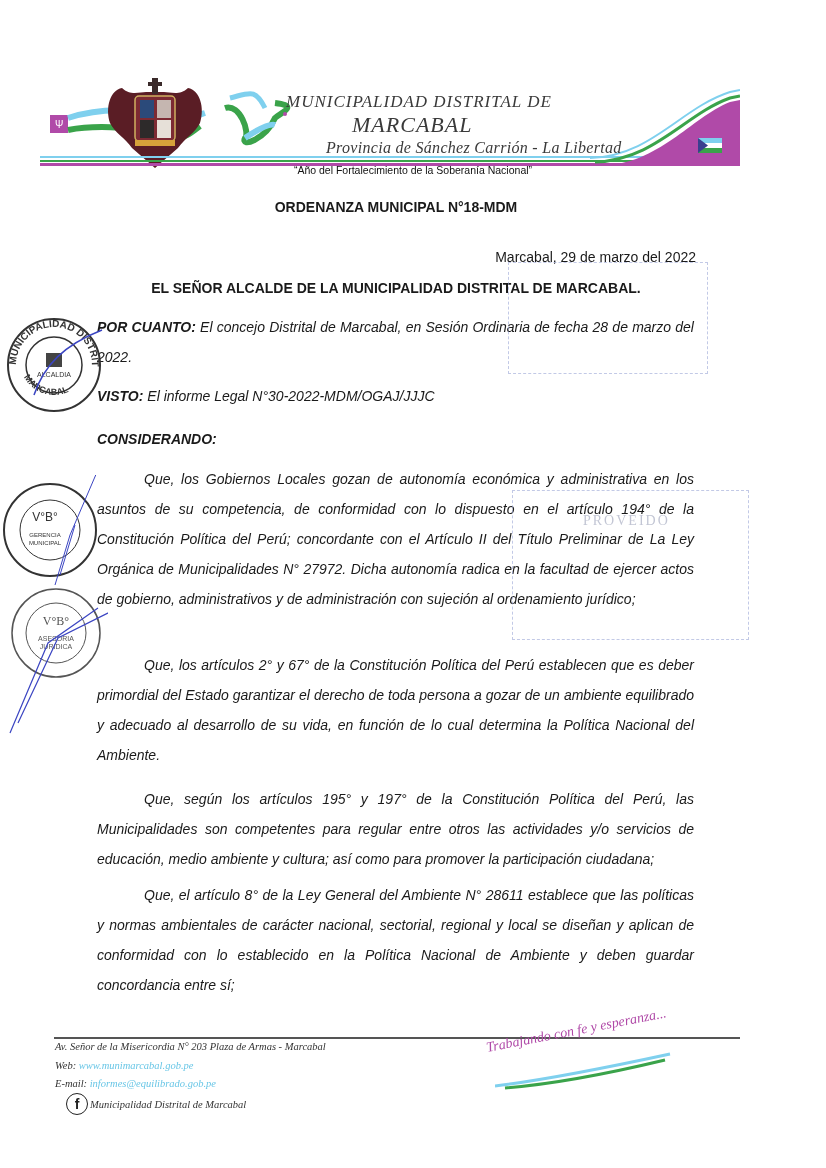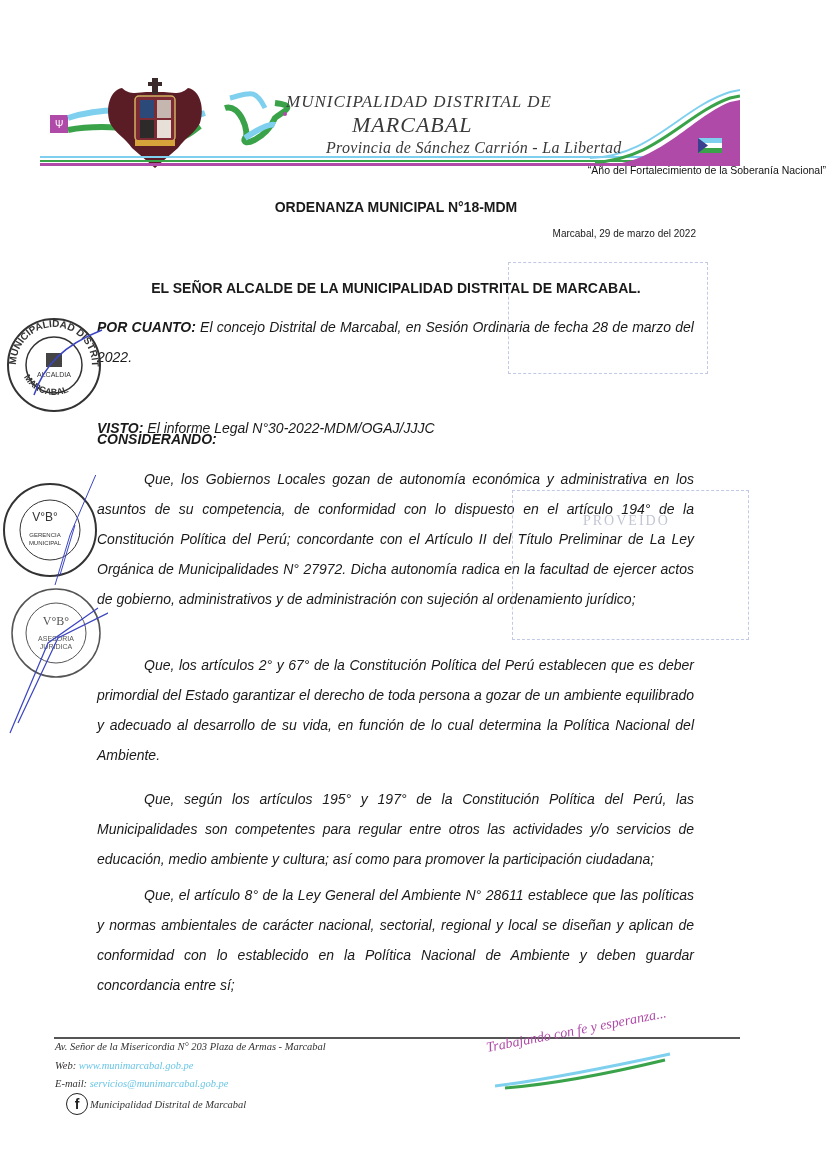--- a/index.html
+++ b/index.html
@@ -7,24 +7,24 @@
          font-family: "Liberation Sans", sans-serif; color: #1a1a1a; }
   .abs { position: absolute; }
 
   
   .hdr-title1 { left: 286px; top: 92px; font-family: "Liberation Serif", serif; font-style: italic;
                 font-size: 17px; letter-spacing: 1px; color: #3a3a3a; white-space: nowrap; }
   .hdr-title2 { left: 352px; top: 112px; font-family: "Liberation Serif", serif; font-style: italic;
                 font-size: 22px; letter-spacing: 1px; color: #3a3a3a; white-space: nowrap; }
   .hdr-sub { left: 326px; top: 139px; font-family: "Liberation Serif", serif; font-style: italic;
              font-size: 16px; color: #3a3a3a; white-space: nowrap; letter-spacing: 0.3px; }
-  .motto { left: 0; width: 826px; top: 164px; text-align: right; font-size: 10.5px; color: #111; }
+  .motto { left: 0; width: 826px; top: 164px; text-align: center; font-size: 10.5px; color: #111; }
 
   .doc-title { left: 0; width: 792px; top: 199px; text-align: center; font-weight: bold; font-size: 14px; }
-  .date-line { right: 130px; top: 228px; font-size: 10px; }
+  .date-line { right: 130px; top: 249px; font-size: 14px; }
   .alcalde { left: 0; width: 792px; top: 280px; text-align: center; font-weight: bold; font-size: 14px; }
 
   .para { left: 97px; width: 597px; font-size: 14px; line-height: 30px; text-align: justify; font-style: italic; }
   .para b { font-weight: bold; }
   .indent { text-indent: 47px; }
 
   
   .footer-line { left: 54px; top: 1037px; width: 686px; height: 2px; background: #555; }
   .ft { left: 55px; font-family: "Liberation Serif", serif; font-style: italic; font-size: 10.5px; color: #333; white-space: nowrap; }
   .ft .cy { color: #69c6e6; }
@@ -89,21 +89,21 @@
 </div>
 
 <div class="abs doc-title">ORDENANZA MUNICIPAL N°18-MDM</div>
 <div class="abs date-line">Marcabal, 29 de marzo del 2022</div>
 <div class="abs alcalde">EL SEÑOR ALCALDE DE LA MUNICIPALIDAD DISTRITAL DE MARCABAL.</div>
 
 <div class="abs para" style="top:312px;">
   <b>POR CUANTO:</b><span> El concejo Distrital de Marcabal, en Sesión Ordinaria de fecha 28 de marzo del 2022.</span>
 </div>
 
-<div class="abs para" style="top:381px;margin-top:32px;">
+<div class="abs para" style="top:381px;">
   <b>VISTO:</b><span> El informe Legal N°30-2022-MDM/OGAJ/JJJC</span>
 </div>
 
 <div class="abs para" style="top:424px;">
   <b>CONSIDERANDO:</b>
 </div>
 
 <div class="abs para indent" style="top:464px;">Que, los Gobiernos Locales gozan de autonomía económica y administrativa en los asuntos de su competencia, de conformidad con lo dispuesto en el artículo 194° de la Constitución Política del Perú; concordante con el Artículo II del Título Preliminar de La Ley Orgánica de Municipalidades N° 27972. Dicha autonomía radica en la facultad de ejercer actos de gobierno, administrativos y de administración con sujeción al ordenamiento jurídico;</div>
 <div class="abs para indent" style="top:650px;">Que, los artículos 2° y 67° de la Constitución Política del Perú establecen que es deber primordial del Estado garantizar el derecho de toda persona a gozar de un ambiente equilibrado y adecuado al desarrollo de su vida, en función de lo cual determina la Política Nacional del Ambiente.</div>
 <div class="abs para indent" style="top:784px;">Que, según los artículos 195° y 197° de la Constitución Política del Perú, las Municipalidades son competentes para regular entre otros las actividades y/o servicios de educación, medio ambiente y cultura; así como para promover la participación ciudadana;</div>
@@ -145,21 +145,21 @@
   <text x="48" y="66" font-size="7" text-anchor="middle" fill="#555">JURIDICA</text>
   <path d="M2 150 L40 60 L90 25 M10 140 L50 55 L120 20" stroke="#3b45c2" stroke-width="1.2" fill="none"></path>
 </svg>
 
 <div class="abs footer-line"></div>
 <div class="abs ft" style="top:1041px;">Av. Señor de la Misericordia N° 203 Plaza de Armas - Marcabal</div>
 <div class="abs ft" style="top:1060px;">
   <span>Web: </span><span class="cy">www.munimarcabal.gob.pe</span>
 </div>
 <div class="abs ft" style="top:1078px;">
-  <span>E-mail: </span><span class="cy">servicios@munimarcabal.gob.pe</span>
+  <span>E-mail: </span><span class="cy">informes@equilibrado.gob.pe</span>
 </div>
 <div class="abs ft" style="top:1093px;left:66px;display:flex;align-items:center;gap:2px;">
   <span class="fb-circle">f</span>
   <span>Municipalidad Distrital de Marcabal</span>
 </div>
 
 <div class="abs slogan">Trabajando con fe y esperanza...</div>
 <svg class="abs" style="left:495px;top:1050px;" width="180" height="40" viewBox="0 0 180 40">
   <path d="M0 36 C50 30, 110 18, 175 4" stroke="#7fd0ee" stroke-width="3" fill="none"></path>
   <path d="M10 38 C60 34, 120 22, 170 10" stroke="#3aa34a" stroke-width="3" fill="none"></path>

